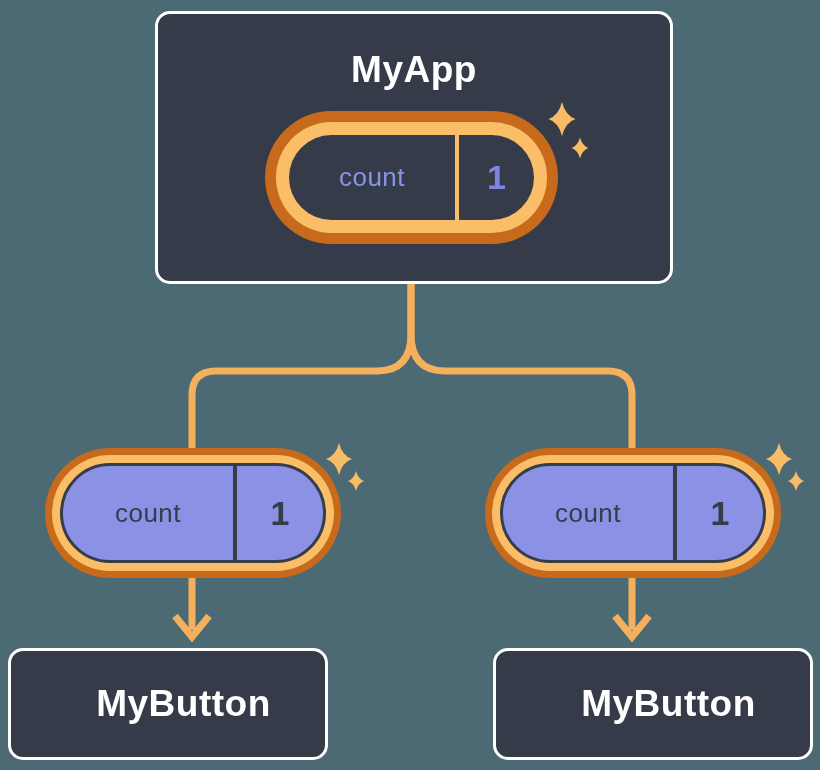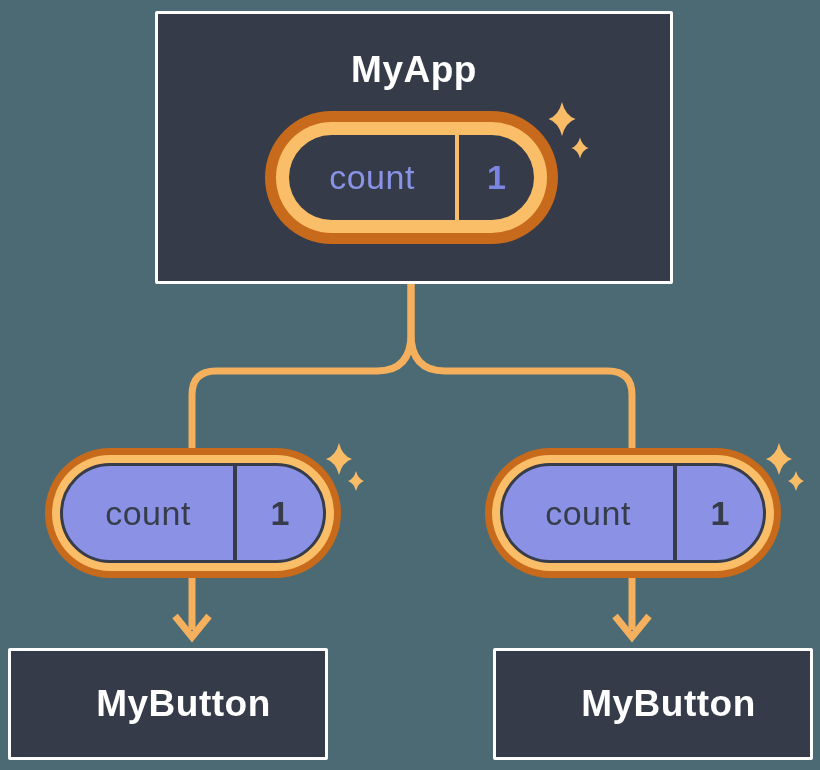--- a/index.html
+++ b/index.html
@@ -18,21 +18,21 @@
     pointer-events:none;
   }
   .connector-layer{z-index:1;}
   .sparkle-layer{z-index:6;}
 
   
   .node{
     position:absolute;
     background:#353B48;
     border:3px solid #FFFFFF;
-    border-radius:2px;
+    border-radius:15px;
     box-sizing:border-box;
     z-index:2;
   }
   .node-root{left:155px;top:11px;width:518px;height:273px;}
   .node-title{
     margin-top:35px;
     text-align:center;
     color:#FFFFFF;
     font-size:37px;
     font-weight:600;
@@ -82,21 +82,21 @@
   }
   .pill-child .pill-key{color:#363C49;}
   .pill-child .pill-divider{background:#363C49;}
   .pill-child .pill-value{color:#363C49;}
   .pill-child.left{left:45px;top:448px;}
   .pill-child.right{left:485px;top:448px;}
 
   .pill-key{
     flex:1;
     display:flex;align-items:center;justify-content:center;
-    font-size:34px;
+    font-size:26px;
     letter-spacing:0.5px;
   }
   .pill-divider{width:4px;}
   .pill-value{
     display:flex;align-items:center;justify-content:center;
     font-size:34px;font-weight:700;
   }
   .pill-parent .pill-value{width:75px;}
   .pill-child .pill-value{width:86px;}
 </style>

